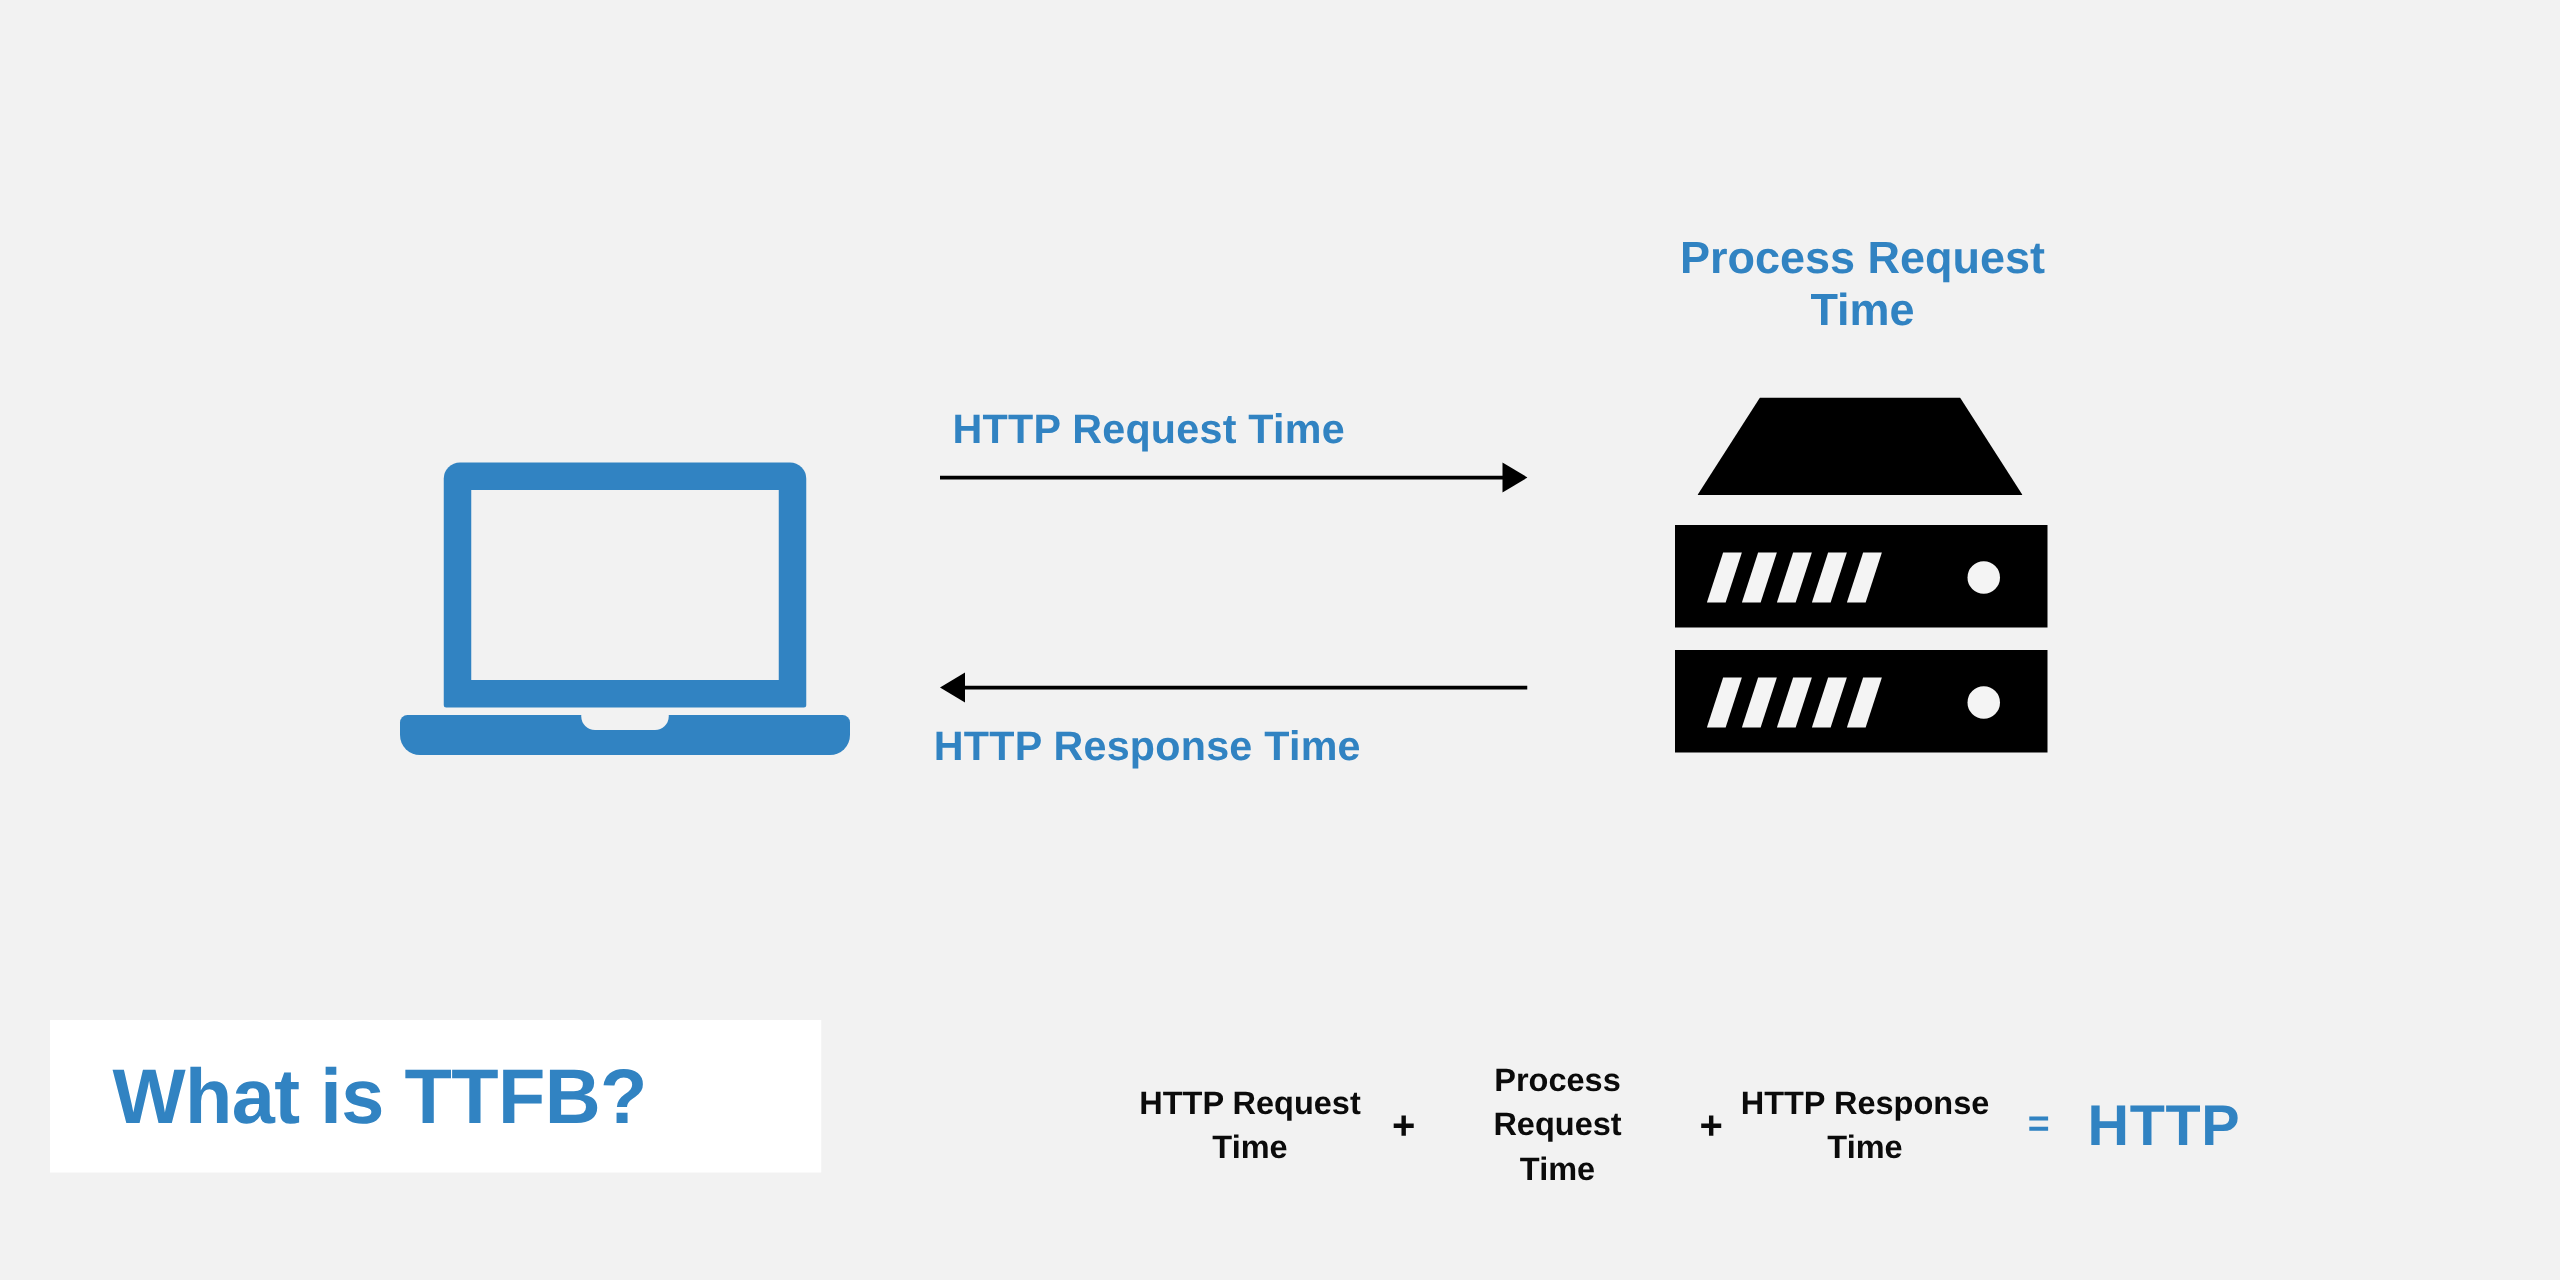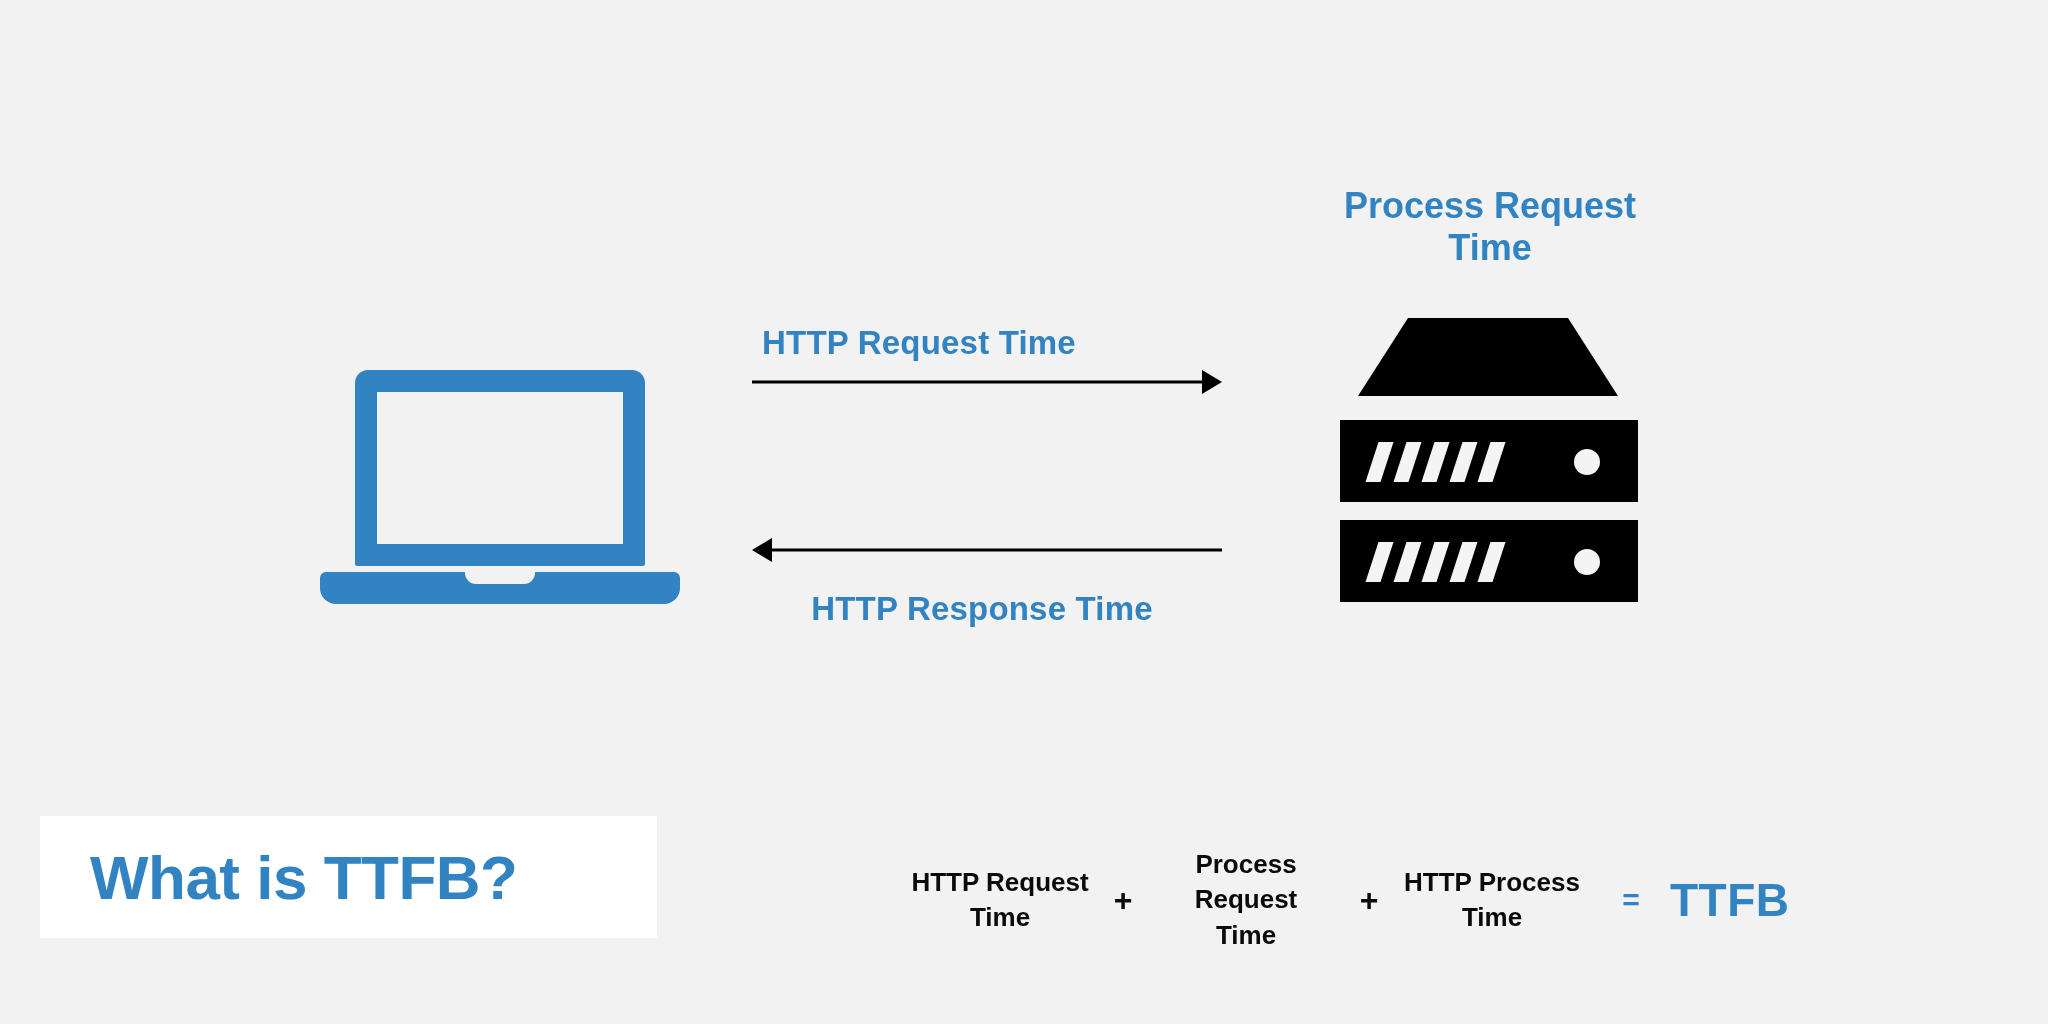--- a/index.html
+++ b/index.html
@@ -74,21 +74,21 @@
   .arrow-label {
     color: #3183c2;
     font-weight: bold;
     font-size: 33px;
     white-space: nowrap;
     letter-spacing: 0.2px;
   }
   #request-arrow-block { left: 752px; top: 324px; width: 470px; }
   #request-arrow-block .arrow-label { text-align: left; width: 470px; margin-left: 10px; }
   #response-arrow-block { left: 752px; top: 530px; width: 470px; }
-  #response-arrow-block .arrow-label { text-align: center; width: 470px; margin-left: -5px; margin-top: 20px;}
+  #response-arrow-block .arrow-label { width: 470px; margin-left: -5px; margin-top: 8px;}
   .arrow-svg { display: block; }
 
   
   #server {
     position: absolute;
     left: 1340px;
     top: 318px;
     width: 300px;
     height: 300px;
   }
@@ -276,20 +276,20 @@
       <div>HTTP Request</div>
       <div>Time</div>
     </div>
     <div class="op">+</div>
     <div class="term">
       <div>Process Request</div>
       <div>Time</div>
     </div>
     <div class="op">+</div>
     <div class="term">
-      <div>HTTP Process</div>
+      <div>HTTP Response</div>
       <div>Time</div>
     </div>
     <div class="op eq">=</div>
-    <div class="result">TTFB</div>
+    <div class="result">HTTP</div>
   </div>
 
 </div>
 
 </body></html>

